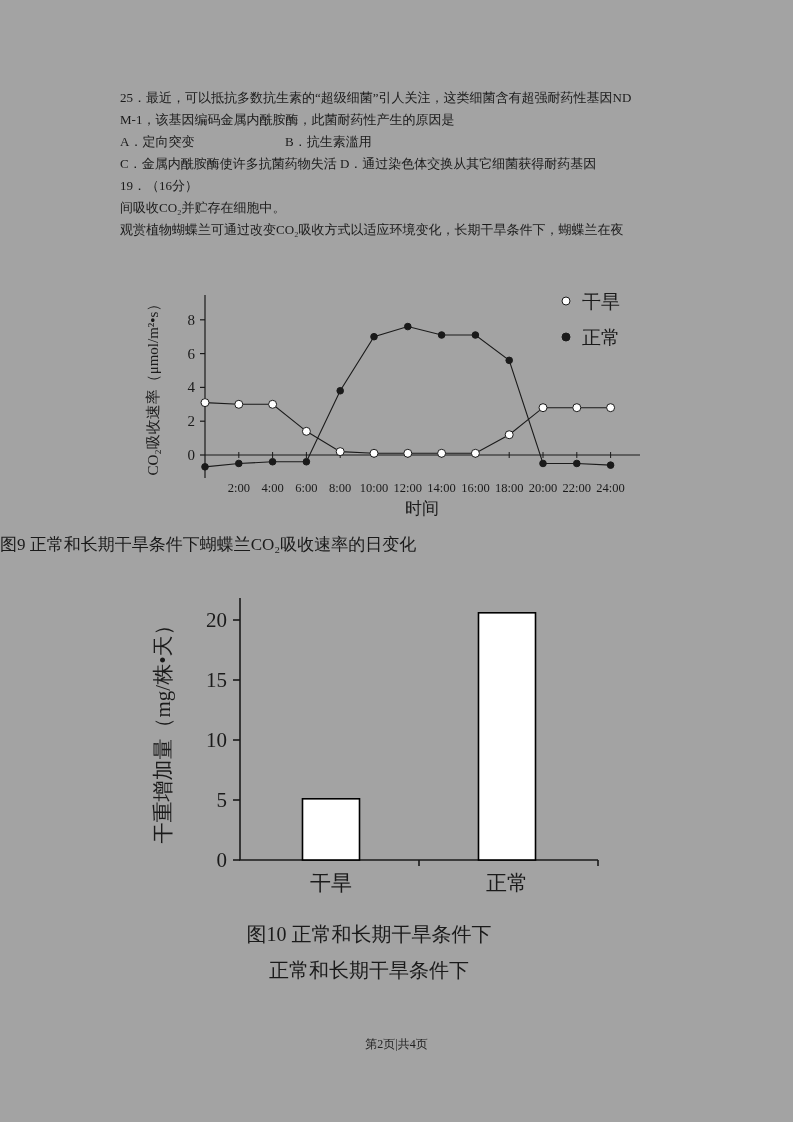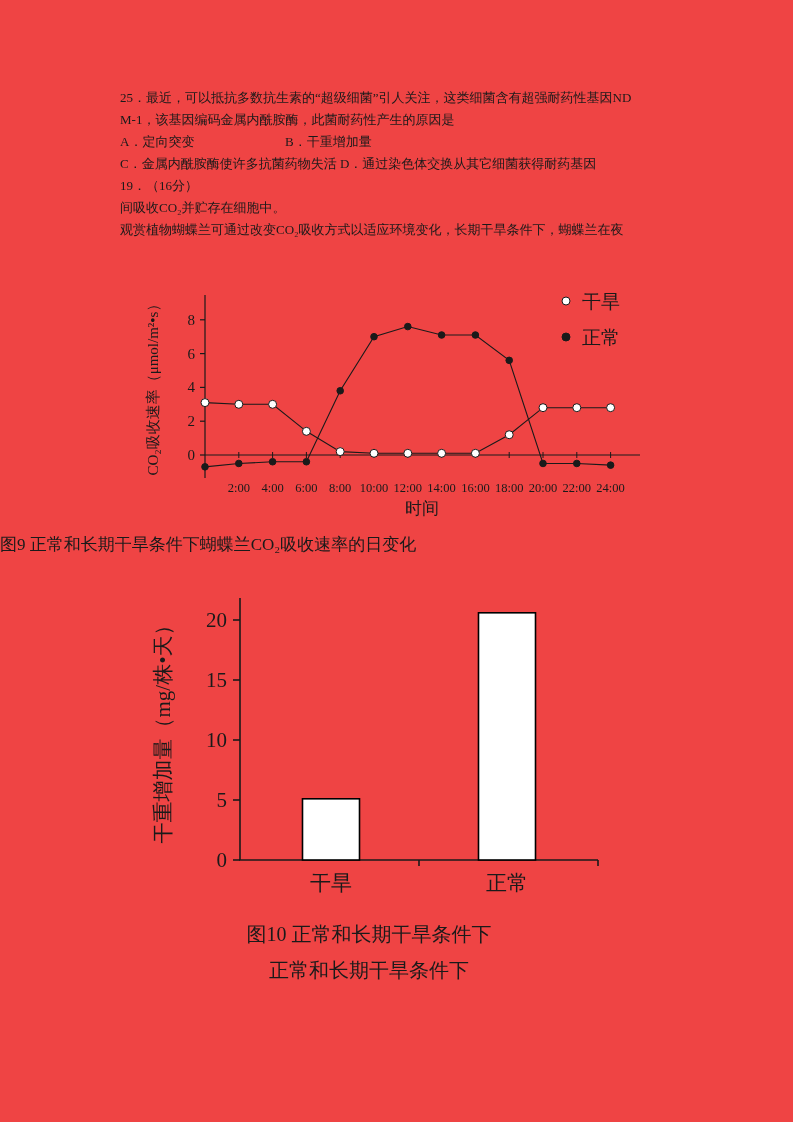--- a/index.html
+++ b/index.html
@@ -4,21 +4,21 @@
 <style>
   * { margin:0; padding:0; box-sizing:border-box; }
   html,body { background:#ffffff; }
   body {
     font-family:"Liberation Serif","DejaVu Serif",serif;
     color:#1a1a1a;
   }
   .page {
     position:relative;
     width:793px; height:1122px;
-    background:#ef4444;
+    background:#a3a3a3;
     overflow:hidden;
   }
   .text-block {
     position:absolute; left:120px; top:87px; width:620px;
     font-size:13px; line-height:22px;
   }
   .tline { white-space:nowrap; }
   .optA { display:inline-block; width:165px; }
   .line-chart { position:absolute; left:130px; top:268px; }
   .caption9 {
@@ -38,21 +38,21 @@
 </style>
 </head>
 <body>
 
 <div class="page">
 
   <div class="text-block">
     <div class="tline">25．最近，可以抵抗多数抗生素的“超级细菌”引人关注，这类细菌含有超强耐药性基因ND</div>
     <div class="tline">M-1，该基因编码金属内酰胺酶，此菌耐药性产生的原因是</div>
     <div class="tline">
-      <span class="optA">A．定向突变</span><span>B．干重增加量</span>
+      <span class="optA">A．定向突变</span><span>B．抗生素滥用</span>
     </div>
     <div class="tline">C．金属内酰胺酶使许多抗菌药物失活 D．通过染色体交换从其它细菌获得耐药基因</div>
     <div class="tline">19．（16分）</div>
     <div class="tline">间吸收CO₂并贮存在细胞中。</div>
     <div class="tline">观赏植物蝴蝶兰可通过改变CO₂吸收方式以适应环境变化，长期干旱条件下，蝴蝶兰在夜</div>
   </div>
 
   <svg class="line-chart" width="545" height="258" viewBox="0 0 545 258">
       <line x1="75" y1="27" x2="75" y2="210" stroke="#1a1a1a" stroke-width="1.2"></line>
       <line x1="75" y1="187" x2="510" y2="187" stroke="#1a1a1a" stroke-width="1.2"></line>
@@ -148,14 +148,15 @@
       <rect x="338.5" y="19.799999999999983" width="57" height="247.20000000000002" fill="#ffffff" stroke="#000000" stroke-width="1.6"></rect>
       <text x="367" y="297" text-anchor="middle" font-size="21">正常</text>
       <text x="30" y="136" text-anchor="middle" font-size="21" transform="rotate(-90 30 136)">干重增加量（mg/株•天）</text>
     </svg>
 
   <div class="caption10">
     <div>图10 正常和长期干旱条件下</div>
     <div>正常和长期干旱条件下</div>
   </div>
 
+  <div class="footer">第2页|共4页</div>
 
 </div>
 
 </body></html>

